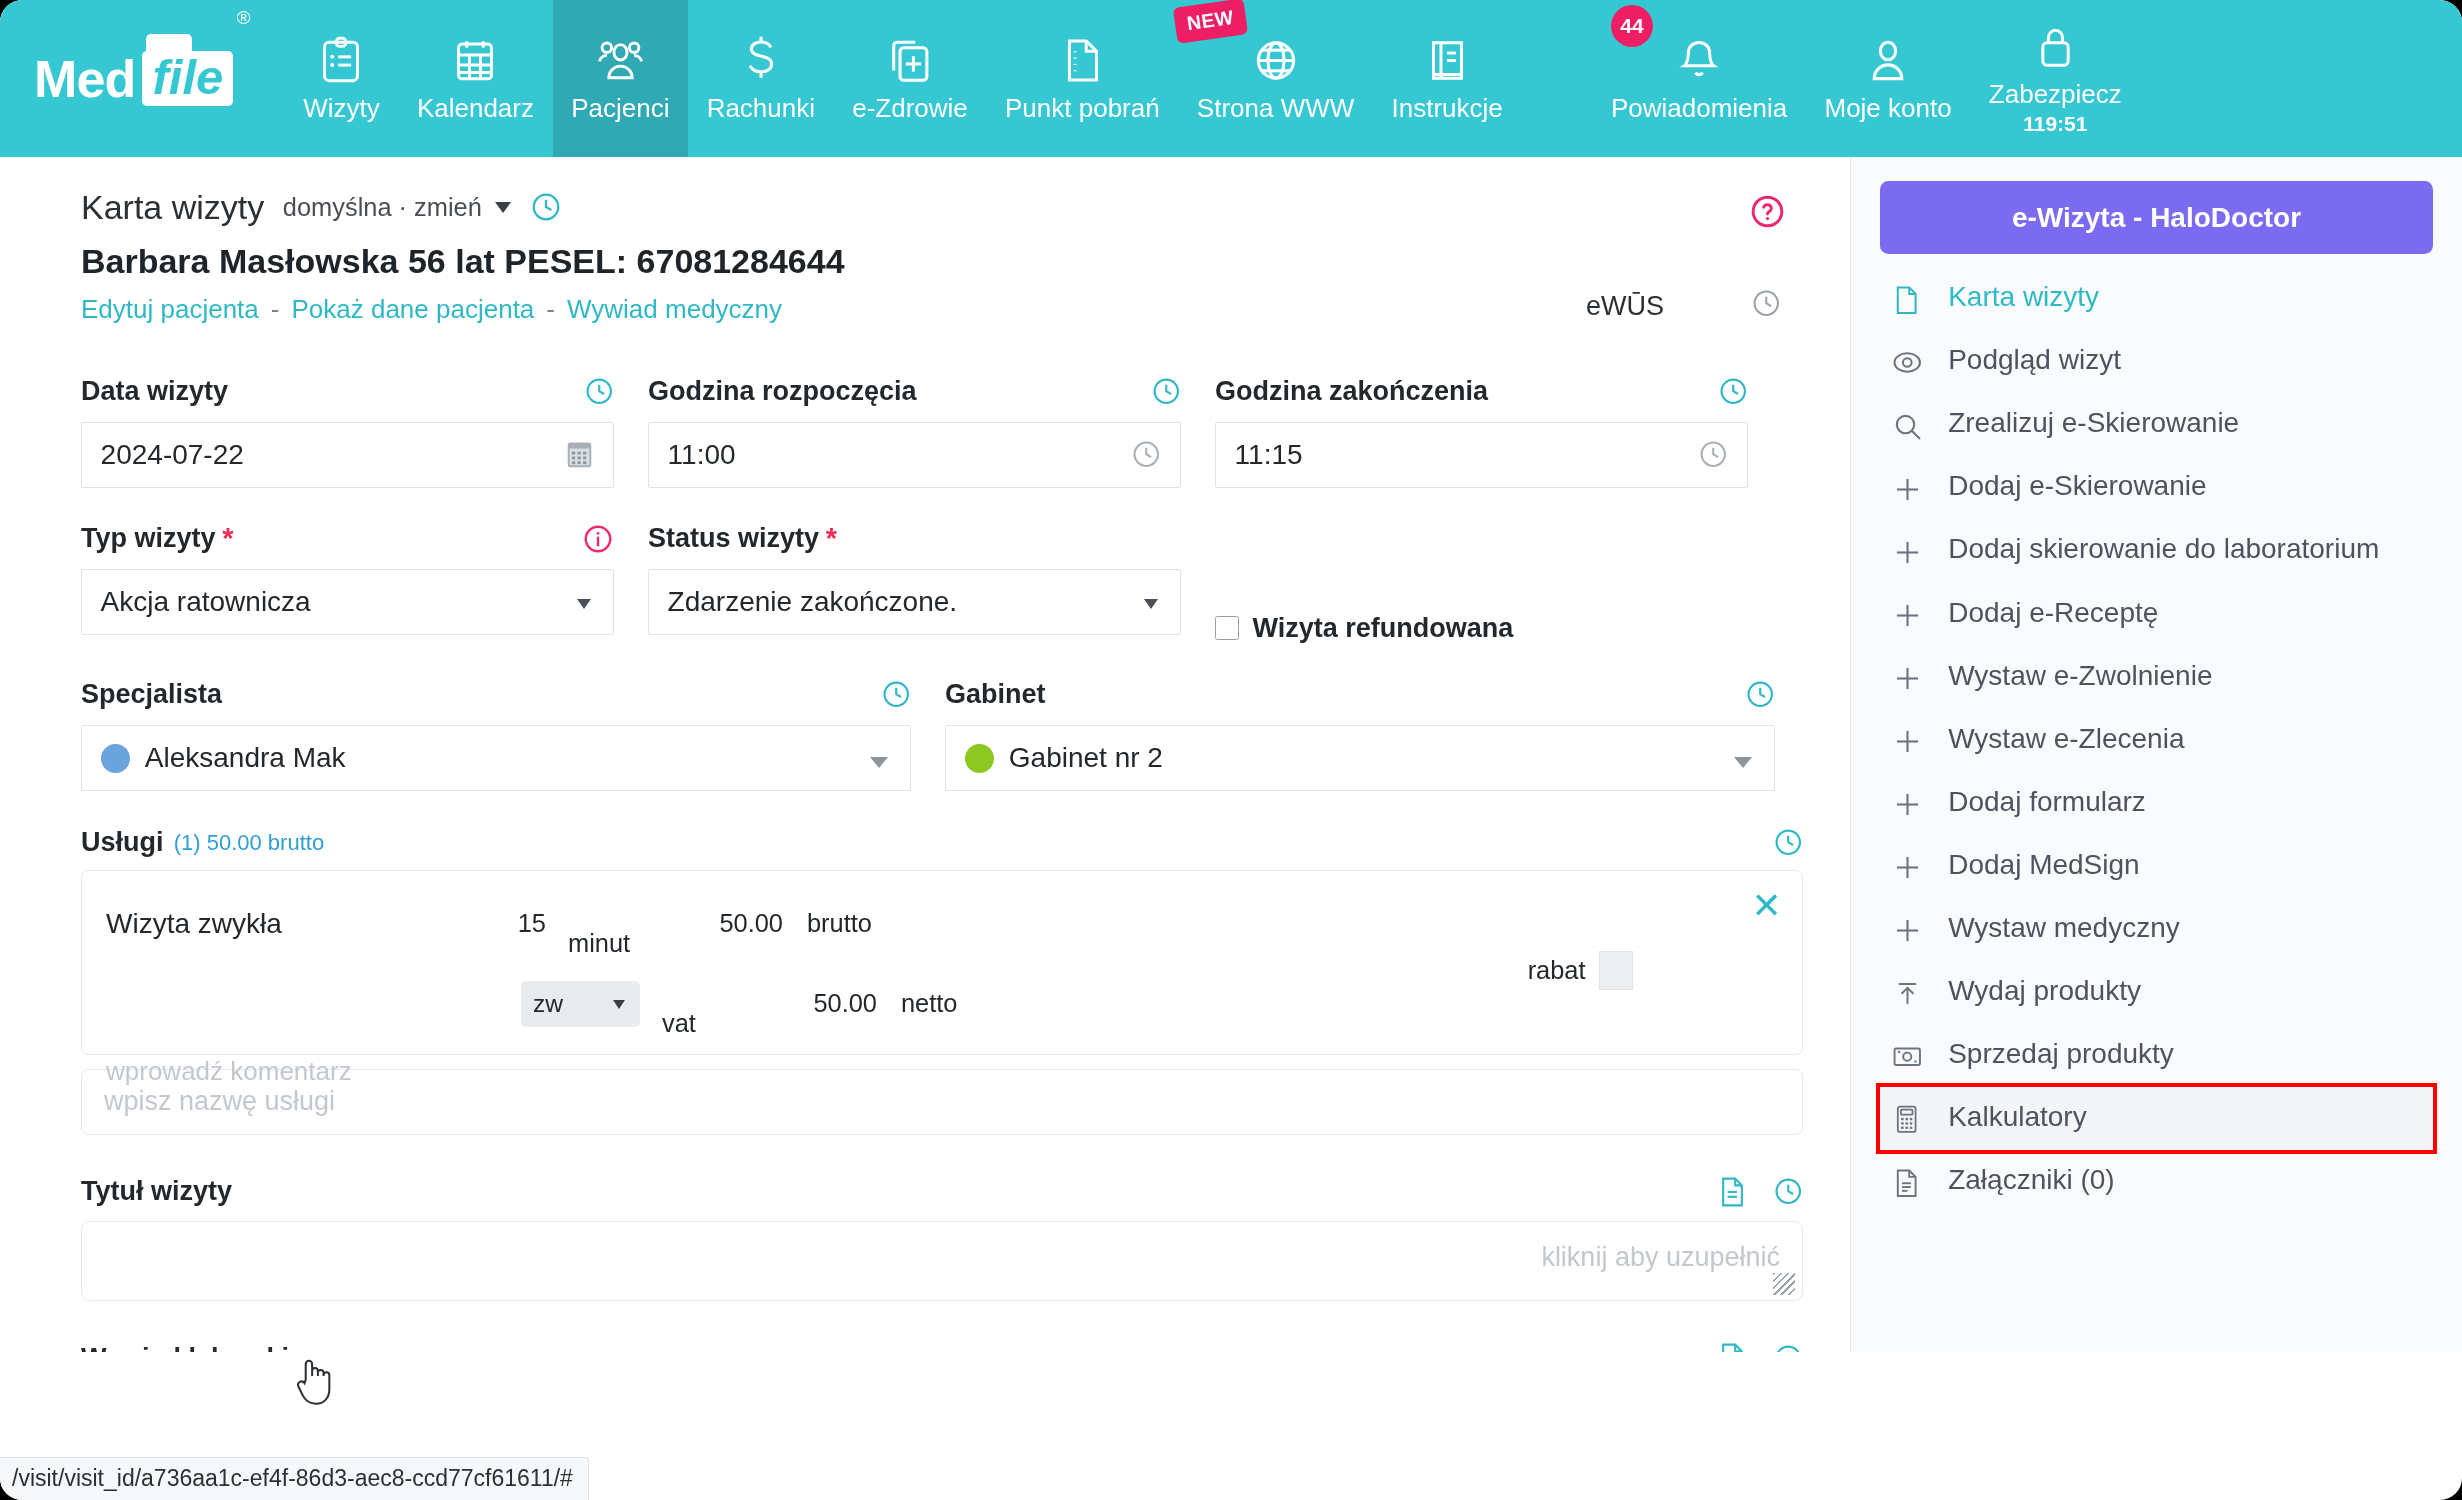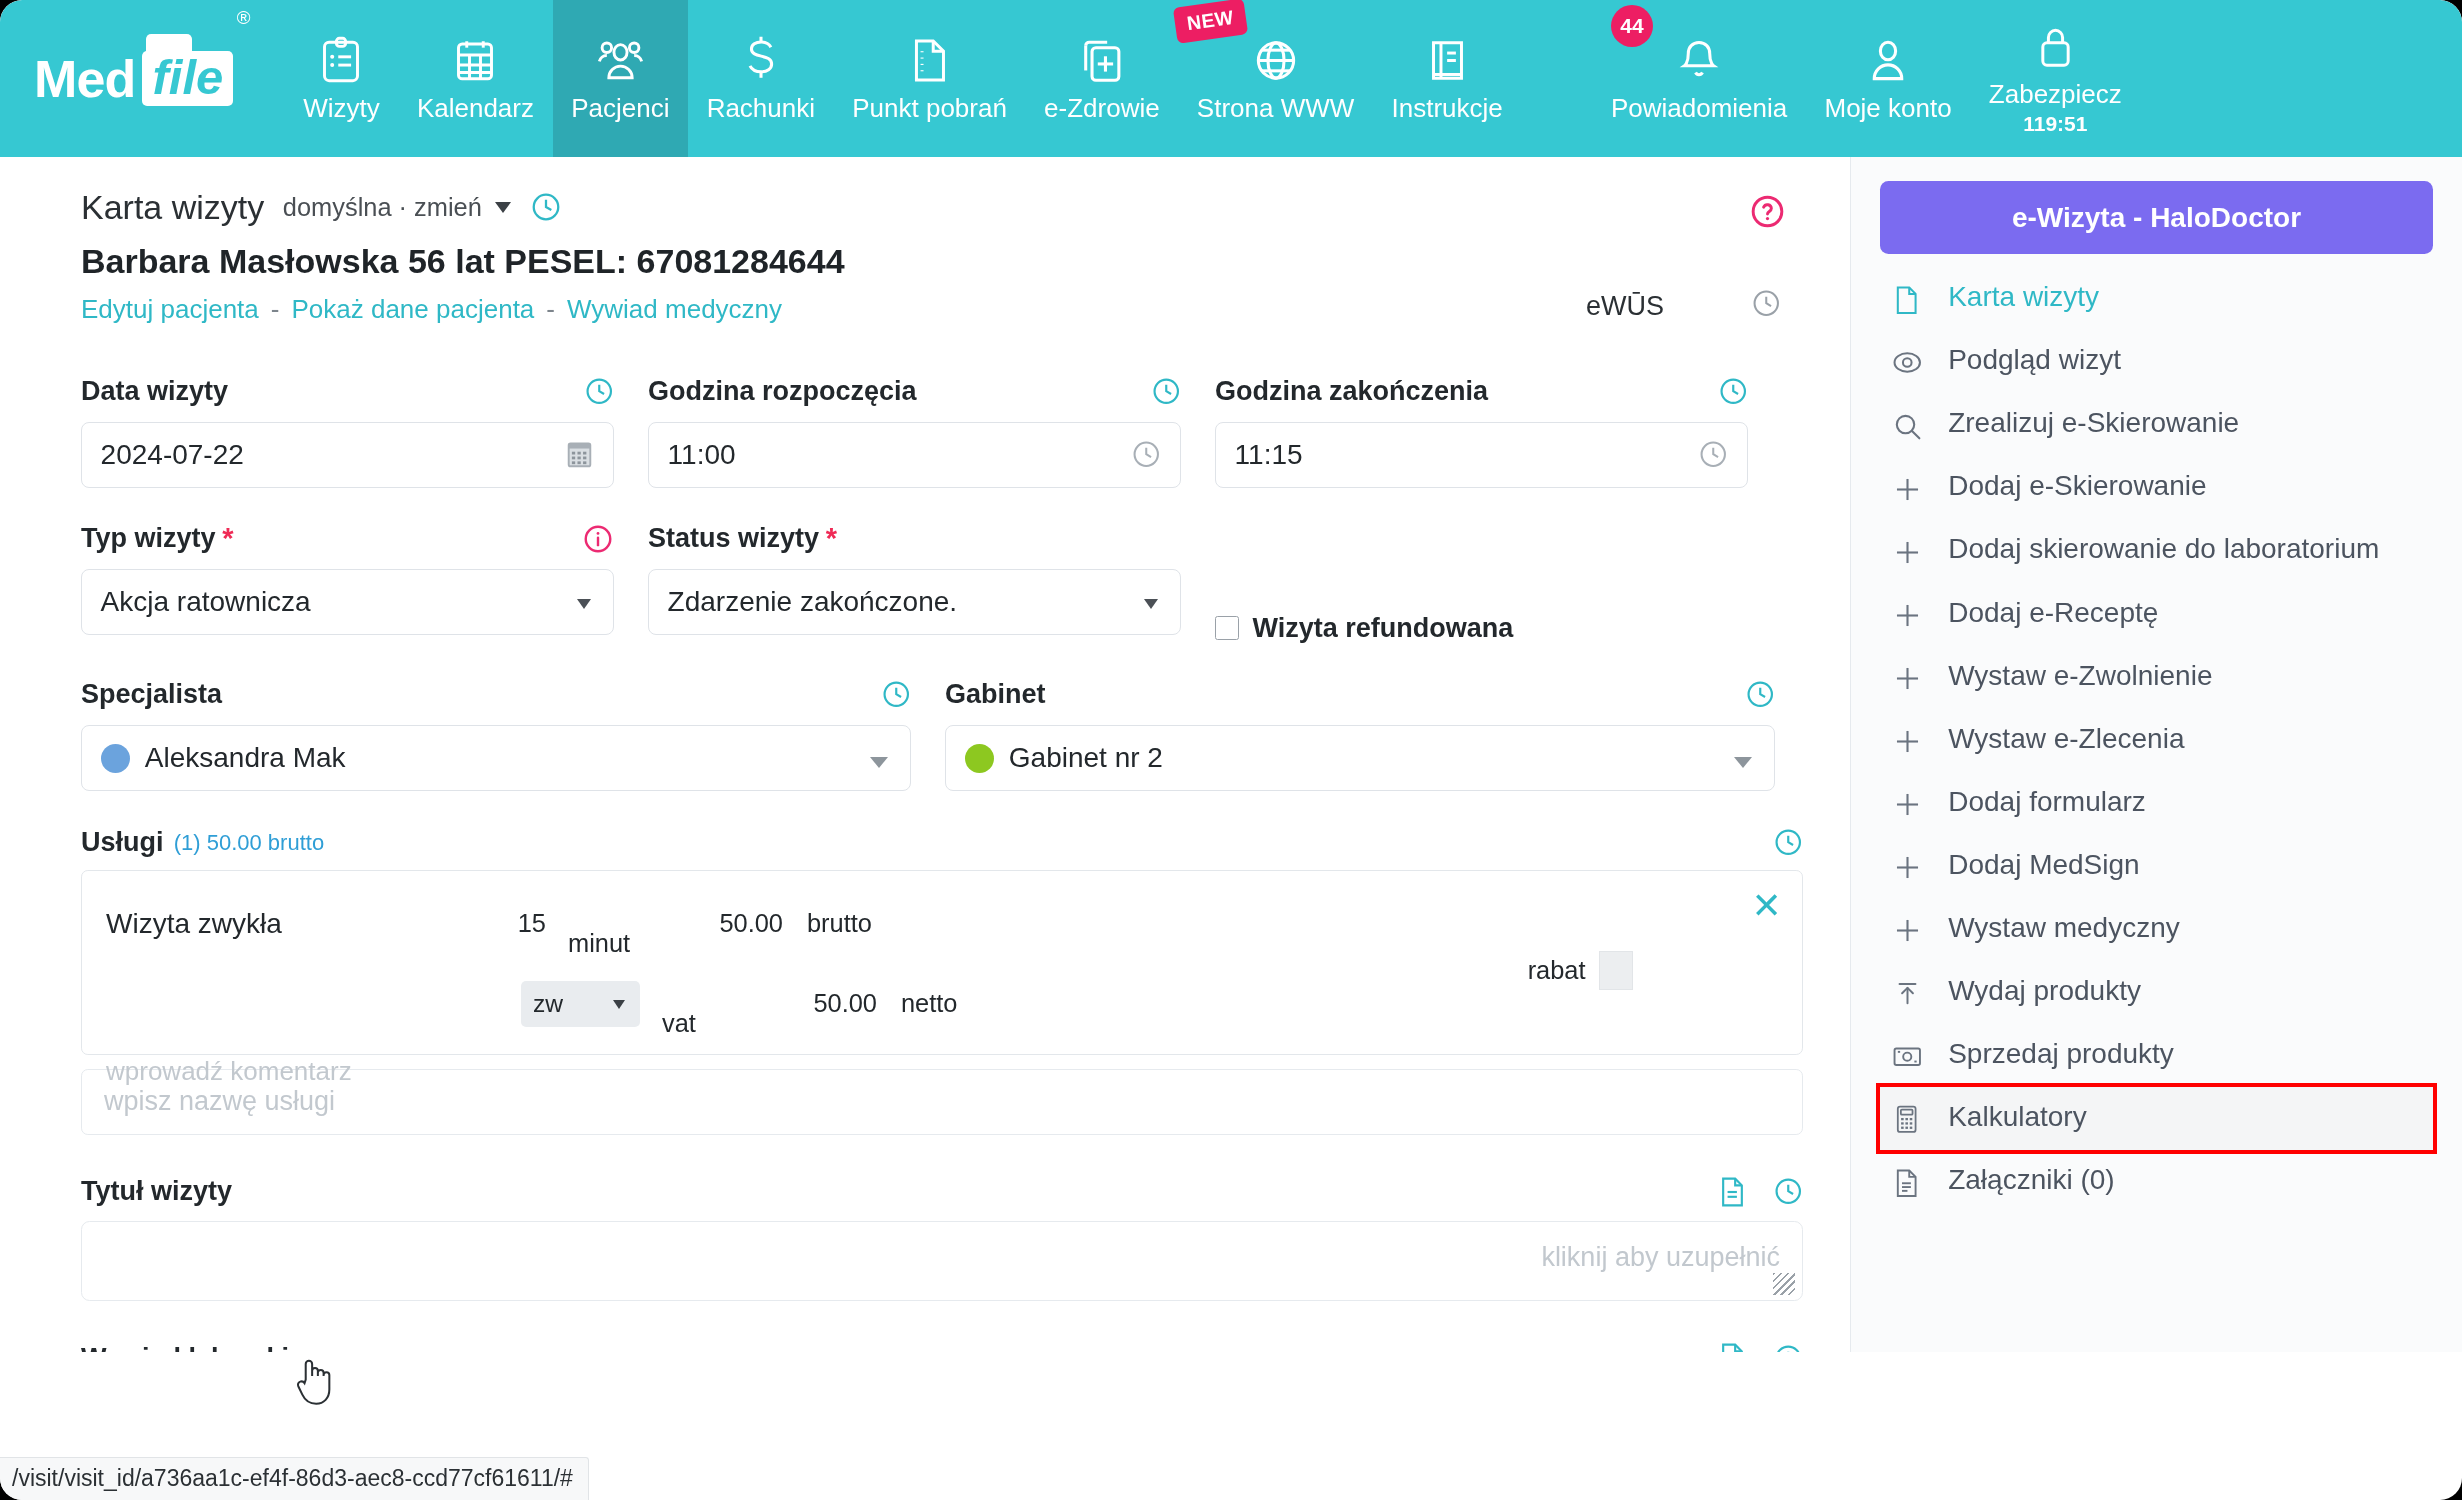--- a/index.html
+++ b/index.html
@@ -176,21 +176,21 @@
     display: flex; align-items: center;
     margin-bottom: 13.5px;
     height: 34px;
   }
   .flabel .req { color: #ef2b56; font-size: 29px; margin-left: 6.8px; }
   .flabel .lbl-icon { margin-left: auto; }
 
   .fctrl {
     height: 66px;
     border: 0.8px solid #dfe3e8;
-    border-radius: 8px;
+    border-radius: 2px;
     background: #fff;
     display: flex; align-items: center;
     padding: 0 18.6px;
     font-size: 28px; color: #23282c;
     position: relative;
   }
   .fctrl .ctrl-right { margin-left: auto; display: flex; align-items: center; }
   .fctrl.select::after {
     content: "";
     position: absolute; right: 22px; top: 29px;
@@ -432,43 +432,43 @@
             <path d="M15.5 6.6c-1-1.9-3-2.9-5.4-2.9-3 0-5.4 1.5-5.4 3.9 0 5.3 11.2 2.6 11.2 8.3 0 2.7-2.6 4.4-5.8 4.4-2.9 0-5.2-1.2-6.2-3.3"></path>
             <line x1="10" y1="0.8" x2="10" y2="4"></line>
             <line x1="10" y1="20.2" x2="10" y2="23.6"></line>
           </svg>
         </div>
         <div class="nav-label">Rachunki</div>
       </div>
 
       <div class="navitem">
         <div class="nav-icon">
+          <svg width="46" height="49" viewBox="0 0 24 24" fill="none" stroke="#fff" stroke-width="1.6">
+            <path d="M3.5 4.2a1.8 1.8 0 0 1 1.8-1.7h9.4"></path>
+            <path d="M3.5 4.2v13"></path>
+            <rect x="6.8" y="5.3" width="14" height="17" rx="2"></rect>
+            <line x1="13.8" y1="9.8" x2="13.8" y2="17.8"></line>
+            <line x1="9.8" y1="13.8" x2="17.8" y2="13.8"></line>
+          </svg>
+        </div>
+        <div class="nav-label">e-Zdrowie</div>
+      </div>
+
+      <div class="navitem">
+        <div class="nav-icon">
           <svg width="41" height="51" viewBox="0 0 22 26" fill="none" stroke="#fff" stroke-width="1.6">
             <path d="M4 2.5h9l5.5 5.5v15.5H4z"></path>
             <path d="M13 2.5V8h5.5"></path>
             <line x1="7" y1="8" x2="7" y2="8.6"></line>
             <line x1="7" y1="11.4" x2="7" y2="12"></line>
             <line x1="7" y1="14.8" x2="7" y2="15.4"></line>
             <line x1="7" y1="18.2" x2="7" y2="18.8"></line>
           </svg>
         </div>
         <div class="nav-label">Punkt pobrań</div>
-      </div>
-
-      <div class="navitem">
-        <div class="nav-icon">
-          <svg width="46" height="49" viewBox="0 0 24 24" fill="none" stroke="#fff" stroke-width="1.6">
-            <path d="M3.5 4.2a1.8 1.8 0 0 1 1.8-1.7h9.4"></path>
-            <path d="M3.5 4.2v13"></path>
-            <rect x="6.8" y="5.3" width="14" height="17" rx="2"></rect>
-            <line x1="13.8" y1="9.8" x2="13.8" y2="17.8"></line>
-            <line x1="9.8" y1="13.8" x2="17.8" y2="13.8"></line>
-          </svg>
-        </div>
-        <div class="nav-label">e-Zdrowie</div>
       </div>
 
       <div class="navitem">
         <div class="badge-new">NEW</div>
         <div class="nav-icon">
           <svg width="46" height="47" viewBox="0 0 24 24" fill="none" stroke="#fff" stroke-width="1.6">
             <circle cx="12" cy="12" r="9.2"></circle>
             <ellipse cx="12" cy="12" rx="4.2" ry="9.2"></ellipse>
             <line x1="2.8" y1="12" x2="21.2" y2="12"></line>
             <line x1="4.6" y1="6.6" x2="19.4" y2="6.6"></line>

